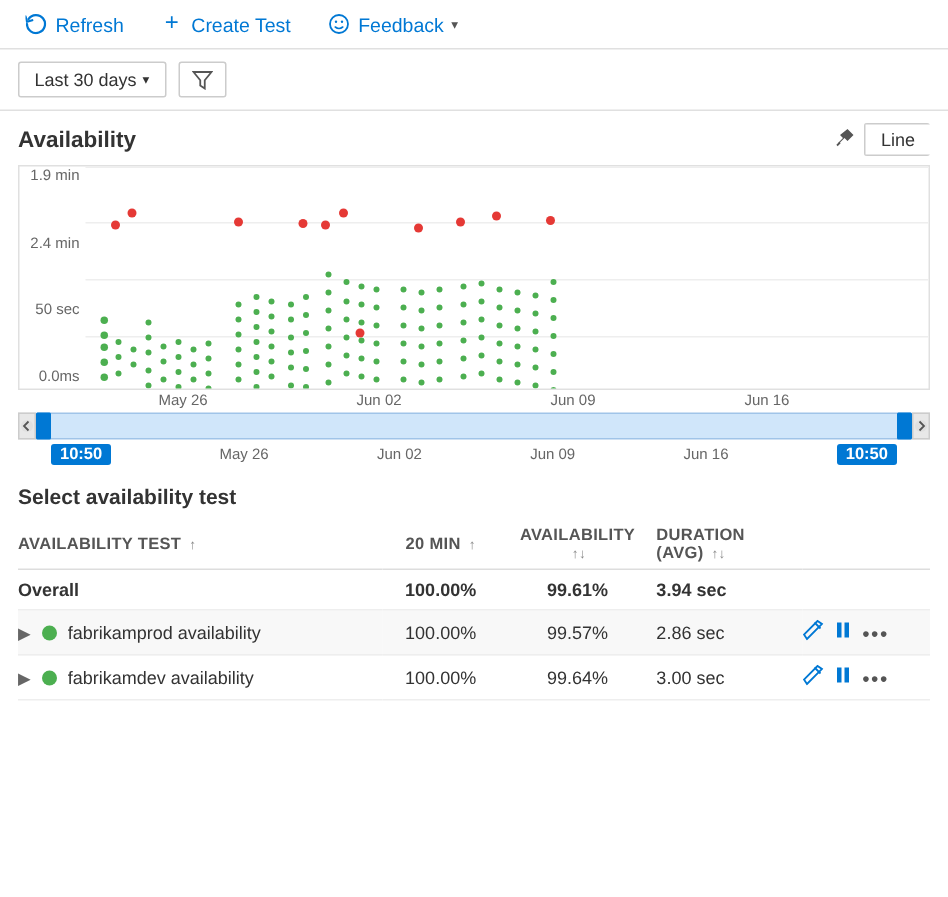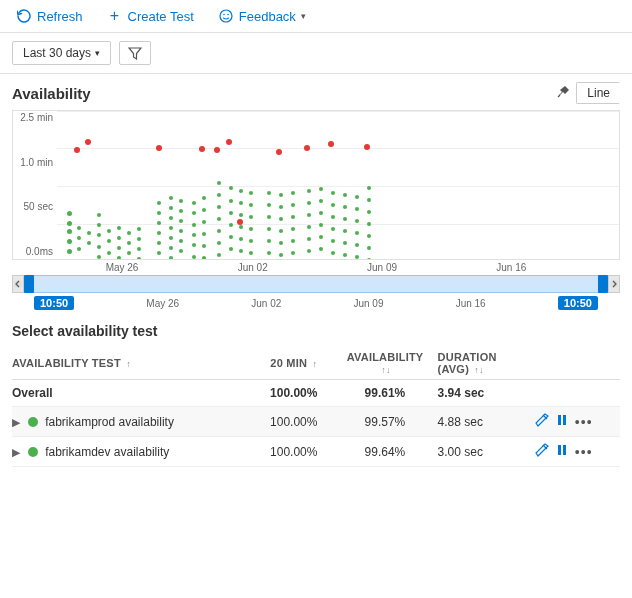--- a/index.html
+++ b/index.html
@@ -293,22 +293,22 @@
           </svg>
       </span>
       <div class="chart-type-group">
         <button class="chart-type-btn">Line</button>
       </div>
     </div>
   </div>
 
   <div class="scatter-chart-area">
     <div class="y-axis">
-      <span>2.5 min</span>
-      <span>1.0 min</span>
+      <span>1.9 min</span>
+      <span>2.4 min</span>
       <span>50 sec</span>
       <span>0.0ms</span>
     </div>
     <div class="chart-plot">
 
       <div class="grid-line" style="top:0px;"></div>
       <div class="grid-line" style="top:37px;"></div>
       <div class="grid-line" style="top:75px;"></div>
       <div class="grid-line" style="top:113px;"></div>
       <div class="grid-line" style="top:148px;"></div>
@@ -567,21 +567,21 @@
         <td class="col-actions"></td>
       </tr>
       <tr class="data-row" style="background:#f8f8f8;">
         <td class="col-name">
           <span class="expand-icon">▶</span>
           <span class="status-dot green"></span>
           <span>fabrikamprod availability</span>
         </td>
         <td class="col-20min">100.00%</td>
         <td class="col-avail">99.57%</td>
-        <td class="col-dur">4.88 sec</td>
+        <td class="col-dur">2.86 sec</td>
         <td class="col-actions">
           <div class="row-actions">
             <button class="action-btn">
               <svg width="14" height="14" viewBox="0 0 14 14">
                   <path d="M1 10L3 13L13 3L10 1L1 10Z" fill="none" stroke="#0078d4" stroke-width="1.2"></path>
                   <line x1="8" y1="2" x2="12" y2="6" stroke="#0078d4" stroke-width="1.2"></line>
                 </svg>
             </button>
             <button class="action-btn">
               <svg width="14" height="14" viewBox="0 0 14 14">

